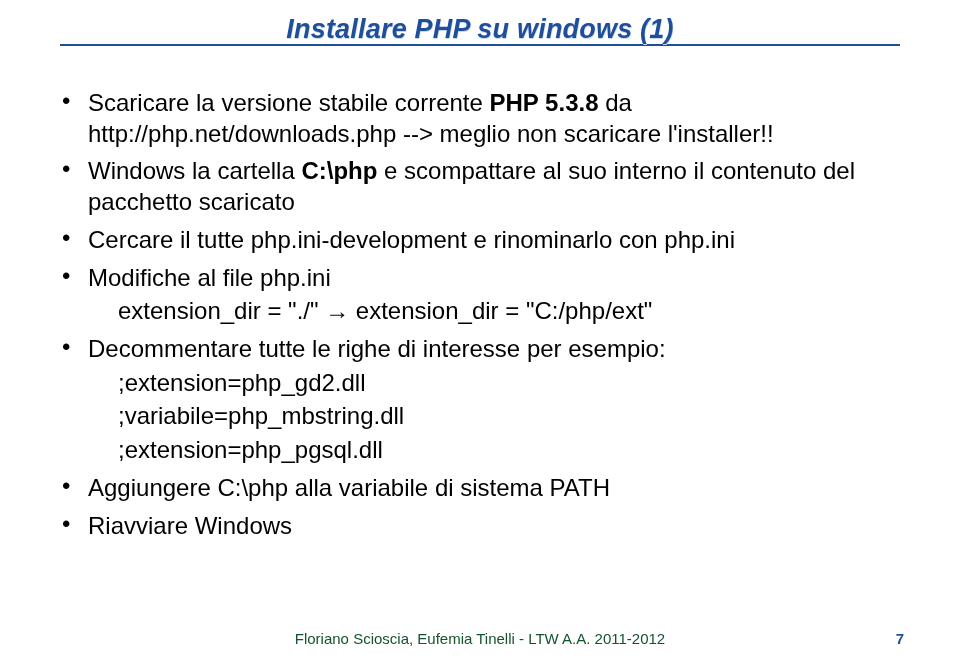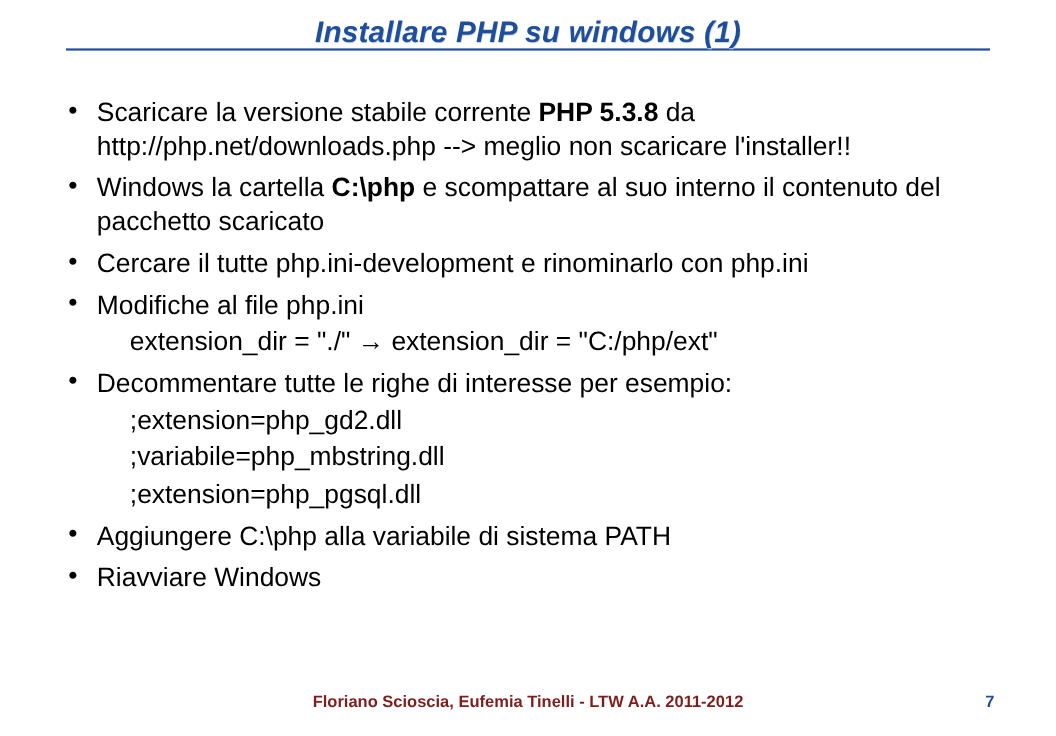--- a/index.html
+++ b/index.html
@@ -75,22 +75,22 @@
   .footer {
     position: absolute;
     bottom: 22px;
     left: 0;
     right: 0;
     display: flex;
     justify-content: center;
     align-items: center;
   }
   .footer-text {
-    color: #7f1d1d;
-    font-weight: bold;
+    color: #14532d;
+    font-weight: normal;
     font-size: 15px;
   }
   .page-num {
     position: absolute;
     right: 56px;
     bottom: 22px;
     color: #1f4e9b;
     font-weight: bold;
     font-size: 15px;
   }

